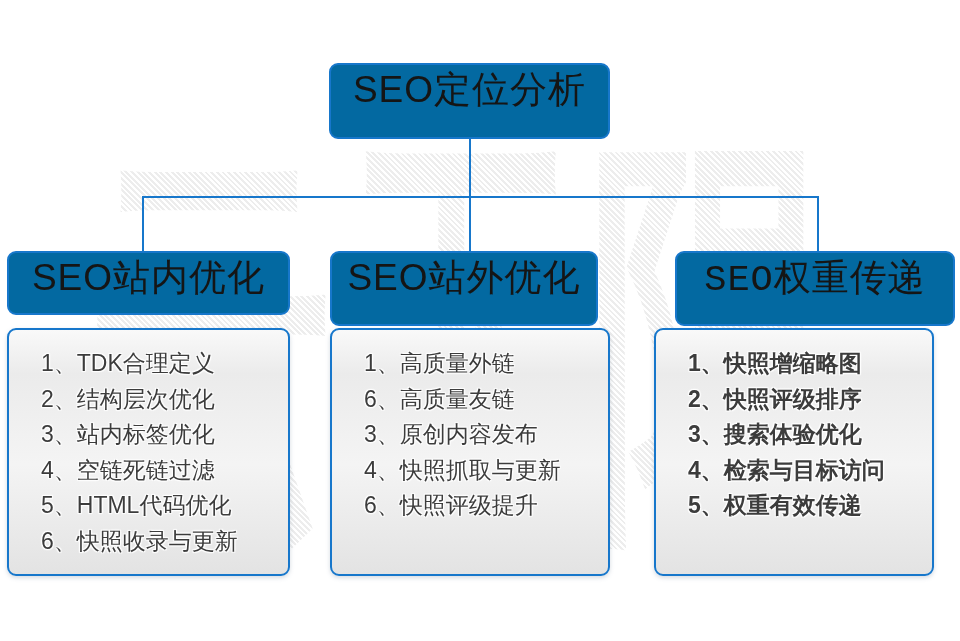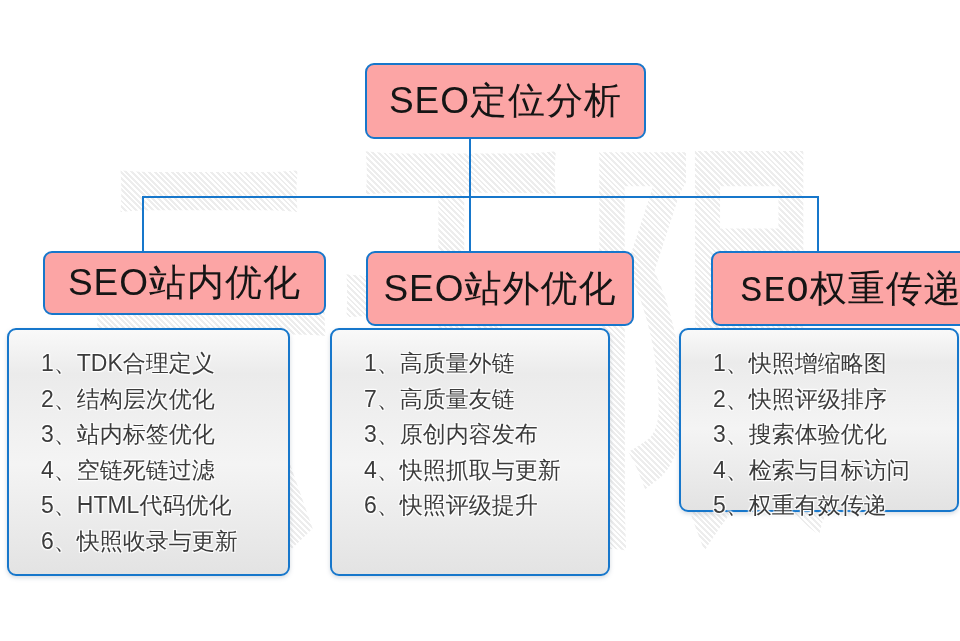--- a/index.html
+++ b/index.html
@@ -41,24 +41,24 @@
   .line { position: absolute; background: var(--blue); z-index: 2; }
   #stem       { left: 469px; top: 139px; width: 2px;   height: 59px; }
   #crossbar   { left: 142px; top: 196px; width: 677px; height: 2px;  }
   #drop-left  { left: 142px; top: 196px; width: 2px;   height: 56px; }
   #drop-mid   { left: 469px; top: 196px; width: 2px;   height: 56px; }
   #drop-right { left: 817px; top: 196px; width: 2px;   height: 56px; }
 
   
   .node {
     position: absolute; z-index: 3;
-    background: #fca5a5;
+    background: #0369a1;
     border: 2px solid var(--blue);
     border-radius: 9px;
-    display: flex; align-items: center; justify-content: center; margin-left: 36px;
+    display: flex; align-items: flex-start; justify-content: center;
   }
   .node .node-label {
     font-size: 37px; color: var(--header-text);
     letter-spacing: 1px; white-space: nowrap;
   }
   #root-node     { left: 329px; top: 63px;  width: 281px; height: 76px; }
   #header-onsite  { left: 7px;   top: 251px; width: 283px; height: 64px; }
   #header-offsite { left: 330px; top: 251px; width: 268px; height: 75px; }
   #header-weight  { left: 675px; top: 251px; width: 280px; height: 75px; font-family: Liberation Mono, monospace; }
 
@@ -66,21 +66,21 @@
   .panel {
     position: absolute; z-index: 3;
     border: 2px solid var(--blue);
     border-radius: 9px;
     background: linear-gradient(180deg, #f9f9f9 0%, #ebebeb 18%, #f4f4f4 55%, #e3e3e3 100%);
     box-shadow: 0 2px 4px rgba(110,130,155,0.28);
     padding: 16px 8px 0 32px;
   }
   #panel-onsite  { left: 7px;   top: 328px; width: 283px; height: 248px; }
   #panel-offsite { left: 330px; top: 328px; width: 280px; height: 248px; }
-  #panel-weight  { left: 679px; top: 328px; width: 280px; height: 184px; }
+  #panel-weight  { left: 654px; top: 328px; width: 280px; height: 248px; font-weight: bold; }
 
   .list-item {
     font-size: 23px; line-height: 35.5px;
     color: var(--item-text); white-space: nowrap;
     text-shadow:
       0 0 3px #ffffff,
       1px 1px 1px #ffffff, -1px -1px 1px #ffffff,
       1px -1px 1px #ffffff, -1px 1px 1px #ffffff;
   }
 </style>
@@ -120,21 +120,21 @@
     <div class="list-item">1、TDK合理定义</div>
     <div class="list-item">2、结构层次优化</div>
     <div class="list-item">3、站内标签优化</div>
     <div class="list-item">4、空链死链过滤</div>
     <div class="list-item">5、HTML代码优化</div>
     <div class="list-item">6、快照收录与更新</div>
   </div>
 
   <div class="panel" id="panel-offsite">
     <div class="list-item">1、高质量外链</div>
-    <div class="list-item">7、高质量友链</div>
+    <div class="list-item">6、高质量友链</div>
     <div class="list-item">3、原创内容发布</div>
     <div class="list-item">4、快照抓取与更新</div>
     <div class="list-item">6、快照评级提升</div>
   </div>
 
   <div class="panel" id="panel-weight">
     <div class="list-item">1、快照增缩略图</div>
     <div class="list-item">2、快照评级排序</div>
     <div class="list-item">3、搜索体验优化</div>
     <div class="list-item">4、检索与目标访问</div>

